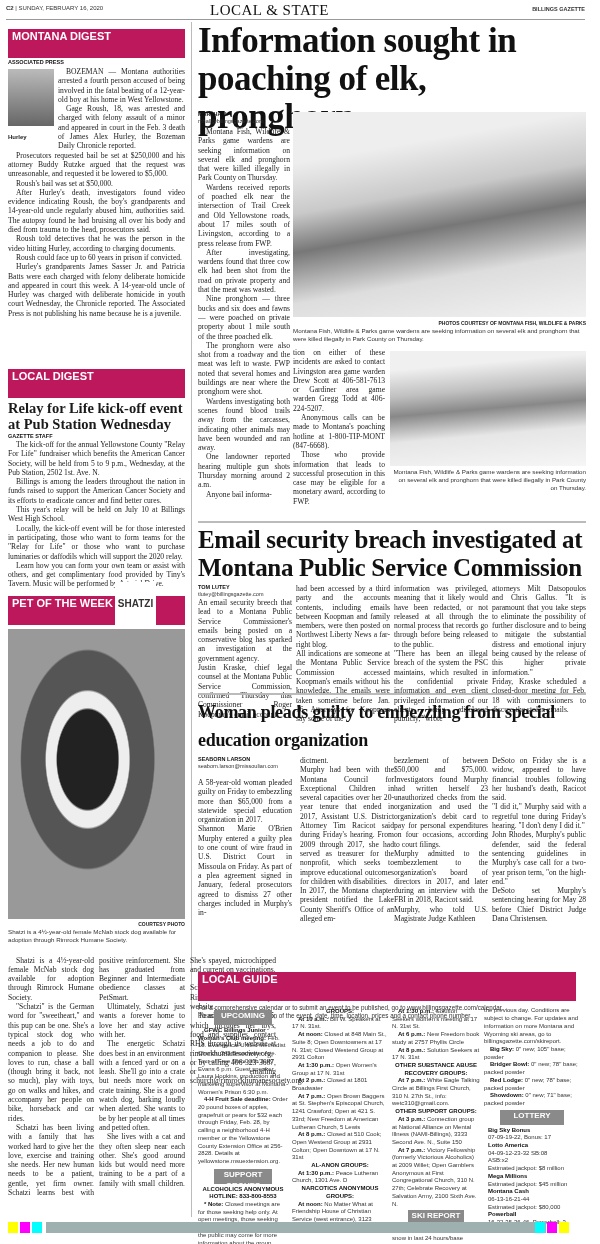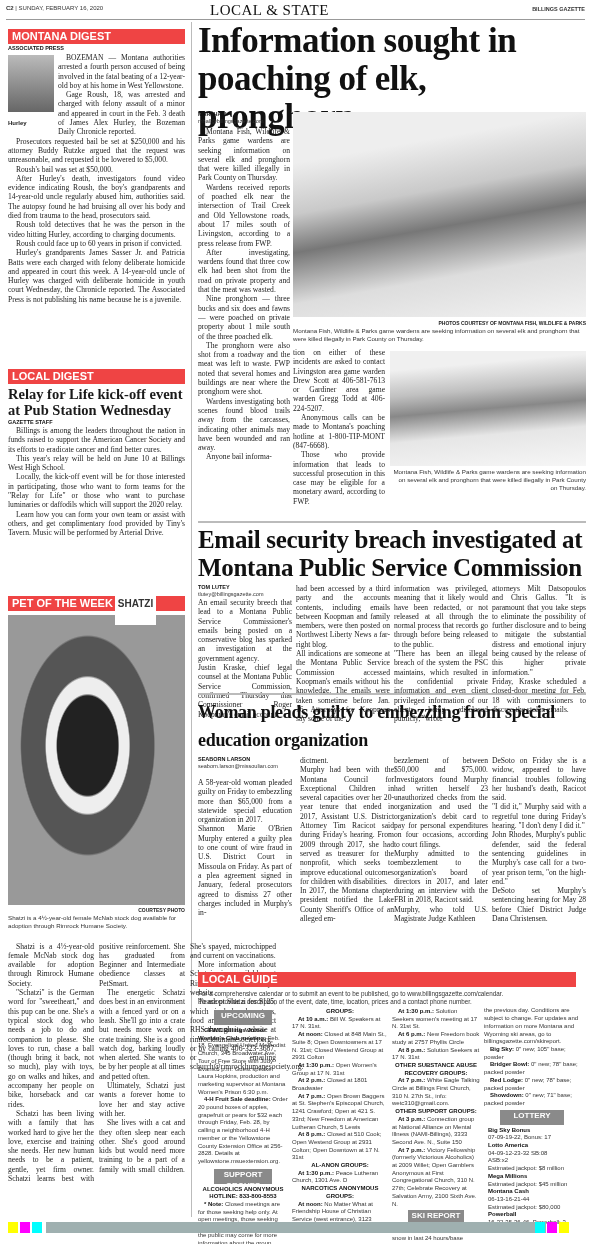--- a/index.html
+++ b/index.html
@@ -2,21 +2,21 @@
 <html><head>
 <meta charset="utf-8">
 <style>
 *{box-sizing:border-box;margin:0;padding:0}
 body{width:600px;height:1244px;background:#fff;font-family:"DejaVu Serif",serif;color:#1a1a1a;position:relative;overflow:hidden}
 .serif{font-family:"Liberation Serif",serif}
 .sans{font-family:"Liberation Sans",sans-serif}
 .abs{position:absolute}
 .body{font-family:"Liberation Serif",serif;font-size:7.6px;line-height:9.3px;text-align:justify;color:#222}
 .body p{text-indent:8px}
-.sec-bar{background:#ef4444;color:#fff;font-family:"Liberation Sans",sans-serif;font-weight:bold;font-size:11px;line-height:14px;padding-left:4px;height:15px}
+.sec-bar{background:#be185d;color:#fff;font-family:"Liberation Sans",sans-serif;font-weight:bold;font-size:11px;line-height:14px;padding-left:4px;height:29px}
 .byline{font-family:"Liberation Sans",sans-serif;font-weight:bold;font-size:5.5px;line-height:7px;color:#111}
 .email{font-family:"Liberation Sans",sans-serif;font-size:5.5px;line-height:7px;color:#333}
 .caption{font-family:"Liberation Sans",sans-serif;font-size:6.2px;line-height:7.8px;color:#333}
 .credit{font-family:"Liberation Sans",sans-serif;font-weight:bold;font-size:5px;color:#222;text-align:right}
 .guide{font-family:"Liberation Sans",sans-serif;font-size:6px;line-height:7.7px;color:#333}
 .guide b{color:#111}
 .gbar{background:#8a8a8a;color:#fff;font-family:"Liberation Sans",sans-serif;font-weight:bold;font-size:8px;text-align:center;line-height:11px;height:15px;margin:2px 16px}
 .rule{background:#bbb;height:2px}
 .photo{background:#d8d8d8;overflow:hidden}
 </style>
@@ -49,55 +49,57 @@
     <p>Roush could face up to 60 years in prison if convicted.</p>
     <p>Hurley's grandparents James Sasser Jr. and Patricia Batts were each charged with felony deliberate homicide and appeared in court this week. A 14-year-old uncle of Hurley was charged with deliberate homicide in youth court Wednesday, the Chronicle reported. The Associated Press is not publishing his name because he is a juvenile.</p>
   </div>
 </div>
 
 <div class="abs" style="left:8px;top:369px;width:177px">
   <div class="sec-bar">LOCAL DIGEST</div>
   <div class="serif" style="font-weight:bold;font-size:14.5px;line-height:16px;margin-top:2px">Relay for Life kick-off event at Pub Station Wednesday</div>
   <div class="byline" style="margin-top:1px">GAZETTE STAFF</div>
   <div class="body">
+    <p>The kick-off for the annual Yellowstone County "Relay For Life" fundraiser which benefits the American Cancer Society, will be held from 5 to 9 p.m., Wednesday, at the Pub Station, 2502 1st. Ave. N.</p>
     <p>Billings is among the leaders throughout the nation in funds raised to support the American Cancer Society and its efforts to eradicate cancer and find better cures.</p>
-    <p>This year's relay will be held on June 10 at Billings West High School.</p>
+    <p>This year's relay will be held on July 10 at Billings West High School.</p>
     <p>Locally, the kick-off event will be for those interested in participating, those who want to form teams for the "Relay for Life" or those who want to purchase luminaries or daffodils which will support the 2020 relay.</p>
     <p>Learn how you can form your own team or assist with others, and get complimentary food provided by Tiny's Tavern. Music will be performed by Arterial Drive.</p>
   </div>
 </div>
 
 <div class="abs" style="left:8px;top:596px;width:177px">
   <div class="sec-bar"><span>PET OF THE WEEK</span><span style="background:#fff;color:#333;padding:16px 3px;margin-left:2px;font-size:10px">SHATZI</span></div>
   <div class="photo" style="height:290px;margin-top:4px;background:radial-gradient(ellipse at 45% 45%,#222 0 22%,#eee 23% 30%,#555 31% 48%,#999 49%)"></div>
   <div class="credit" style="margin-top:2px">COURTESY PHOTO</div>
   <div class="caption" style="margin-top:1px">Shatzi is a 4½-year-old female McNab stock dog available for adoption through Rimrock Humane Society.</div>
   <div class="body" style="column-count:2;column-gap:5px;margin-top:12px;height:250px">
     <p>Shatzi is a 4½-year-old female McNab stock dog available for adoption through Rimrock Humane Society.</p>
     <p>"Schatzi" is the German word for "sweetheart," and this pup can be one. She's a typical stock dog who needs a job to do and companion to please. She loves to run, chase a ball (though bring it back, not so much), play with toys, go on walks and hikes, and accompany her people on bike, horseback and car rides.</p>
     <p>Schatzi has been living with a family that has worked hard to give her the love, exercise and training she needs. Her new human needs to be a patient, gentle, yet firm owner. Schatzi learns best with positive reinforcement. She has graduated from Beginner and Intermediate obedience classes at PetSmart.</p>
+    <p>Ultimately, Schatzi just wants a forever home to love her and stay active with her.</p>
     <p>The energetic Schatzi does best in an environment with a fenced yard or on a leash. She'll go into a crate but needs more work on crate training. She is a good watch dog, barking loudly when alerted. She wants to be by her people at all times and petted often.</p>
-    <p>Ultimately, Schatzi just wants a forever home to love her and stay active with her.</p>
     <p>She lives with a cat and they often sleep near each other. She's good around kids but would need more training to be a part of a family with small children. She's spayed, microchipped and current on vaccinations.</p>
     <p>More information about Schatzi is available at Rimrock Humane Society's website.</p>
     <p>To adopt Shatzi for $125, which includes her toys, food and supplies, contact RHS through its website at rimrockhumanesociety.org, or by calling 406-323-3687, or emailing schurch@rimrockhumanesociety.org.</p>
   </div>
 </div>
 
 <div class="abs serif" style="left:198px;top:22px;width:390px;font-size:35px;line-height:38px;font-weight:bold;letter-spacing:-.5px;color:#111">Information sought in poaching of elk, pronghorn</div>
 <div class="abs" style="left:198px;top:111px;width:92px">
   <div class="byline">MARI HALL</div>
   <div class="email">mhall@billingsgazette.com</div>
   <div class="body" style="margin-top:2px">
     <p>Montana Fish, Wildlife &amp; Parks game wardens are seeking information on several elk and pronghorn that were killed illegally in Park County on Thursday.</p>
     <p>Wardens received reports of poached elk near the intersection of Trail Creek and Old Yellowstone roads, about 17 miles south of Livingston, according to a press release from FWP.</p>
     <p>After investigating, wardens found that three cow elk had been shot from the road on private property and that the meat was wasted.</p>
     <p>Nine pronghorn — three bucks and six does and fawns — were poached on private property about 1 mile south of the three poached elk.</p>
     <p>The pronghorn were also shot from a roadway and the meat was left to waste. FWP noted that several homes and buildings are near where the pronghorn were shot.</p>
     <p>Wardens investigating both scenes found blood trails away from the carcasses, indicating other animals may have been wounded and ran away.</p>
+    <p>One landowner reported hearing multiple gun shots Thursday morning around 2 a.m.</p>
     <p>Anyone bail informa-</p>
   </div>
 </div>
 <div class="abs photo" style="left:293px;top:112px;width:293px;height:205px;background:linear-gradient(170deg,#eee 0 20%,#c9c9c9 40%,#777 55%,#ddd 75%,#f2f2f2)"></div>
 <div class="abs credit" style="left:293px;top:320px;width:293px">PHOTOS COURTESY OF MONTANA FISH, WILDLIFE &amp; PARKS</div>
 <div class="abs caption" style="left:293px;top:327px;width:293px">Montana Fish, Wildlife &amp; Parks game wardens are seeking information on several elk and pronghorn that were killed illegally in Park County on Thursday.</div>
 <div class="abs" style="left:293px;top:348px;width:92px">
   <div class="body">
     <p style="text-indent:0">tion on either of these incidents are asked to contact Livingston area game warden Drew Scott at 406-581-7613 or Gardiner area game warden Gregg Todd at 406-224-5207.</p>
     <p>Anonymous calls can be made to Montana's poaching hotline at 1-800-TIP-MONT (847-6668).</p>

